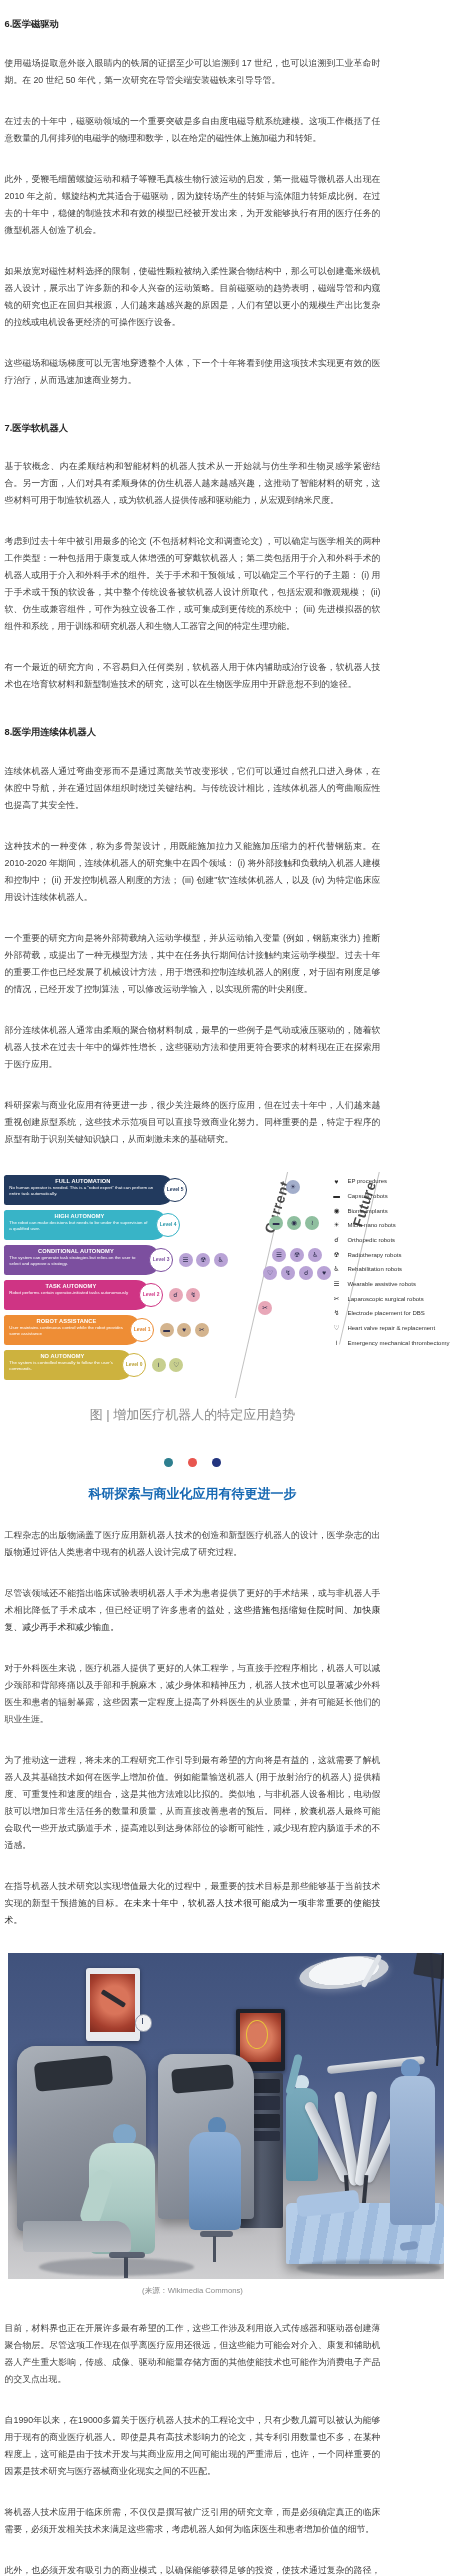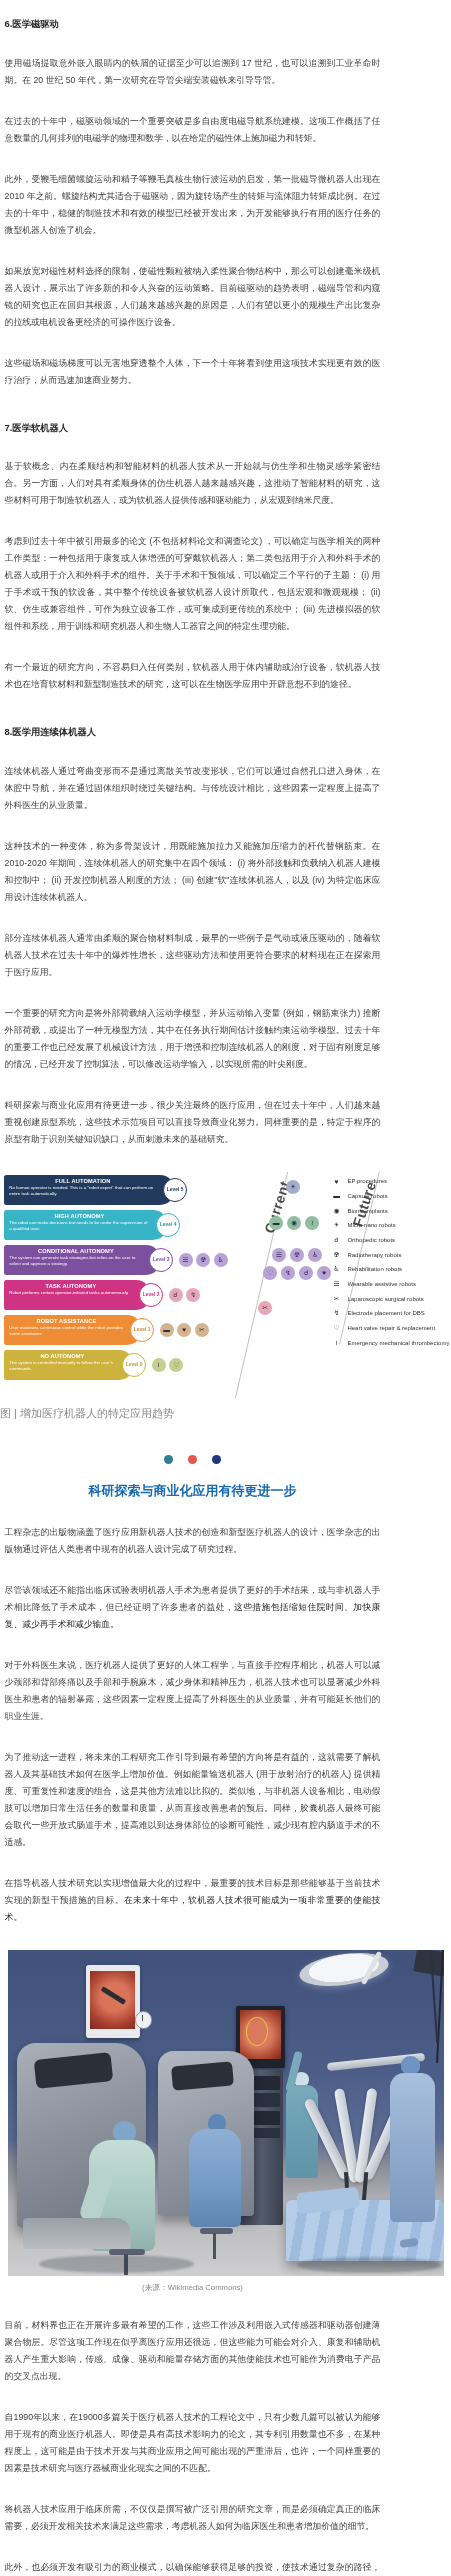--- a/index.html
+++ b/index.html
@@ -20,21 +20,21 @@
   .lvc{position:absolute;top:50%;transform:translateY(-50%);width:24px;height:24px;border-radius:50%;background:#fff;display:flex;align-items:center;justify-content:center;font-size:4.9px;font-weight:bold;box-sizing:border-box;border:1.5px solid #888;}
   .ics{display:flex;gap:3.6px;margin-left:7.2px;}
   .ic{width:14px;height:14px;border-radius:50%;display:flex;align-items:center;justify-content:center;font-size:6.7px;color:#2e2e4e;flex:0 0 auto;}
   .zone-ic{position:absolute;display:flex;gap:4.1px;}
   .diag{position:absolute;width:1px;height:258px;background:#c2c2c2;top:-15.5px;}
   .zlabel{position:absolute;font-size:14px;font-weight:bold;color:#4a4a4a;transform:rotate(-72deg);letter-spacing:0.5px;}
   .legend{position:absolute;right:3.1px;top:2.1px;width:118px;}
   .lg{display:flex;align-items:center;height:14.7px;}
   .lgi{width:13.4px;text-align:center;font-size:6.7px;color:#2b2b2b;flex:0 0 auto;margin-right:4.1px;}
   .lg span.lbl{font-size:6px;color:#333;white-space:nowrap;}
-  .figcap{font-size:11px;color:#8a8a8a;margin:8.2px 0 0;}
+  .figcap{font-size:13px;color:#8a8a8a;text-align:center;margin:8.2px 0 0;}
 
   
   .c5{background:#223a5e;} .b5{border-color:#223a5e;color:#223a5e;}
   .c4{background:#38b4c7;} .b4{border-color:#38b4c7;color:#2596a8;}
   .c3{background:#7c4f9f;} .b3{border-color:#7c4f9f;color:#7c4f9f;}
   .c2{background:#cf3484;} .b2{border-color:#cf3484;color:#cf3484;}
   .c1{background:#ee8d35;} .b1{border-color:#ee8d35;color:#e07f25;}
   .c0{background:#cdb23e;} .b0{border-color:#cdb23e;color:#b89e2e;}
   .pur{background:#b9a3d6;} .pnk{background:#e8a7b8;} .tan{background:#d4b48e;}
   .olv{background:#c7cf8e;} .grn{background:#8fbf9f;} .slt{background:#a3aecb;}
@@ -68,24 +68,24 @@
 
   <h2 class="sec">7.医学软机器人</h2>
   <div class="txt">
     <p>基于软概念、内在柔顺结构和智能材料的机器人技术从一开始就与仿生学和生物灵感学紧密结合。另一方面，人们对具有柔顺身体的仿生机器人越来越感兴趣，这推动了智能材料的研究，这些材料可用于制造软机器人，或为软机器人提供传感和驱动能力，从宏观到纳米尺度。</p>
     <p>考虑到过去十年中被引用最多的论文 (不包括材料论文和调查论文) ，可以确定与医学相关的两种工作类型：一种包括用于康复或人体增强的可穿戴软机器人；第二类包括用于介入和外科手术的机器人或用于介入和外科手术的组件。关于手术和干预领域，可以确定三个平行的子主题： (i) 用于手术或干预的软设备，其中整个传统设备被软机器人设计所取代，包括宏观和微观规模； (ii) 软、仿生或兼容组件，可作为独立设备工作，或可集成到更传统的系统中； (iii) 先进模拟器的软组件和系统，用于训练和研究机器人和生物人工器官之间的特定生理功能。</p>
     <p>有一个最近的研究方向，不容易归入任何类别，软机器人用于体内辅助或治疗设备，软机器人技术也在培育软材料和新型制造技术的研究，这可以在生物医学应用中开辟意想不到的途径。</p>
   </div>
 
   <h2 class="sec">8.医学用连续体机器人</h2>
   <div class="txt">
-    <p>连续体机器人通过弯曲变形而不是通过离散关节改变形状，它们可以通过自然孔口进入身体，在体腔中导航，并在通过固体组织时绕过关键结构。与传统设计相比，这些因素一定程度上提高了外科医生的从业质量。</p>
+    <p>连续体机器人通过弯曲变形而不是通过离散关节改变形状，它们可以通过自然孔口进入身体，在体腔中导航，并在通过固体组织时绕过关键结构。与传统设计相比，连续体机器人的弯曲顺应性也提高了其安全性。</p>
     <p>这种技术的一种变体，称为多骨架设计，用既能施加拉力又能施加压缩力的杆代替钢筋束。在 2010-2020 年期间，连续体机器人的研究集中在四个领域： (i) 将外部接触和负载纳入机器人建模和控制中； (ii) 开发控制机器人刚度的方法； (iii) 创建"软"连续体机器人，以及 (iv) 为特定临床应用设计连续体机器人。</p>
+    <p>一个重要的研究方向是将外部荷载纳入运动学模型，并从运动输入变量 (例如，钢筋束张力) 推断外部荷载，或提出了一种无模型方法，其中在任务执行期间估计接触约束运动学模型。过去十年的重要工作也已经发展了机械设计方法，用于增强和控制连续机器人的刚度，对于固有刚度足够的情况，已经开发了控制算法，可以修改运动学输入，以实现所需的叶尖刚度。</p>
     <p>部分连续体机器人通常由柔顺的聚合物材料制成，最早的一些例子是气动或液压驱动的，随着软机器人技术在过去十年中的爆炸性增长，这些驱动方法和使用更符合要求的材料现在正在探索用于医疗应用。</p>
-    <p>一个重要的研究方向是将外部荷载纳入运动学模型，并从运动输入变量 (例如，钢筋束张力) 推断外部荷载，或提出了一种无模型方法，其中在任务执行期间估计接触约束运动学模型。过去十年的重要工作也已经发展了机械设计方法，用于增强和控制连续机器人的刚度，对于固有刚度足够的情况，已经开发了控制算法，可以修改运动学输入，以实现所需的叶尖刚度。</p>
     <p>科研探索与商业化应用有待更进一步，很少关注最终的医疗应用，但在过去十年中，人们越来越重视创建原型系统，这些技术示范项目可以直接导致商业化努力。同样重要的是，特定于程序的原型有助于识别关键知识缺口，从而刺激未来的基础研究。</p>
   </div>
 
   <div class="fig">
 
     <div class="lv-row" style="top:3.1px;">
       <div class="banner c5" style="width:171px;">
         <div class="nm">FULL AUTOMATION</div>
         <div class="ds">No human operator is needed. This is a "robot expert" that can perform an entire task automatically.</div>
         <div class="lvc b5" style="right:-12px;">Level 5</div>

